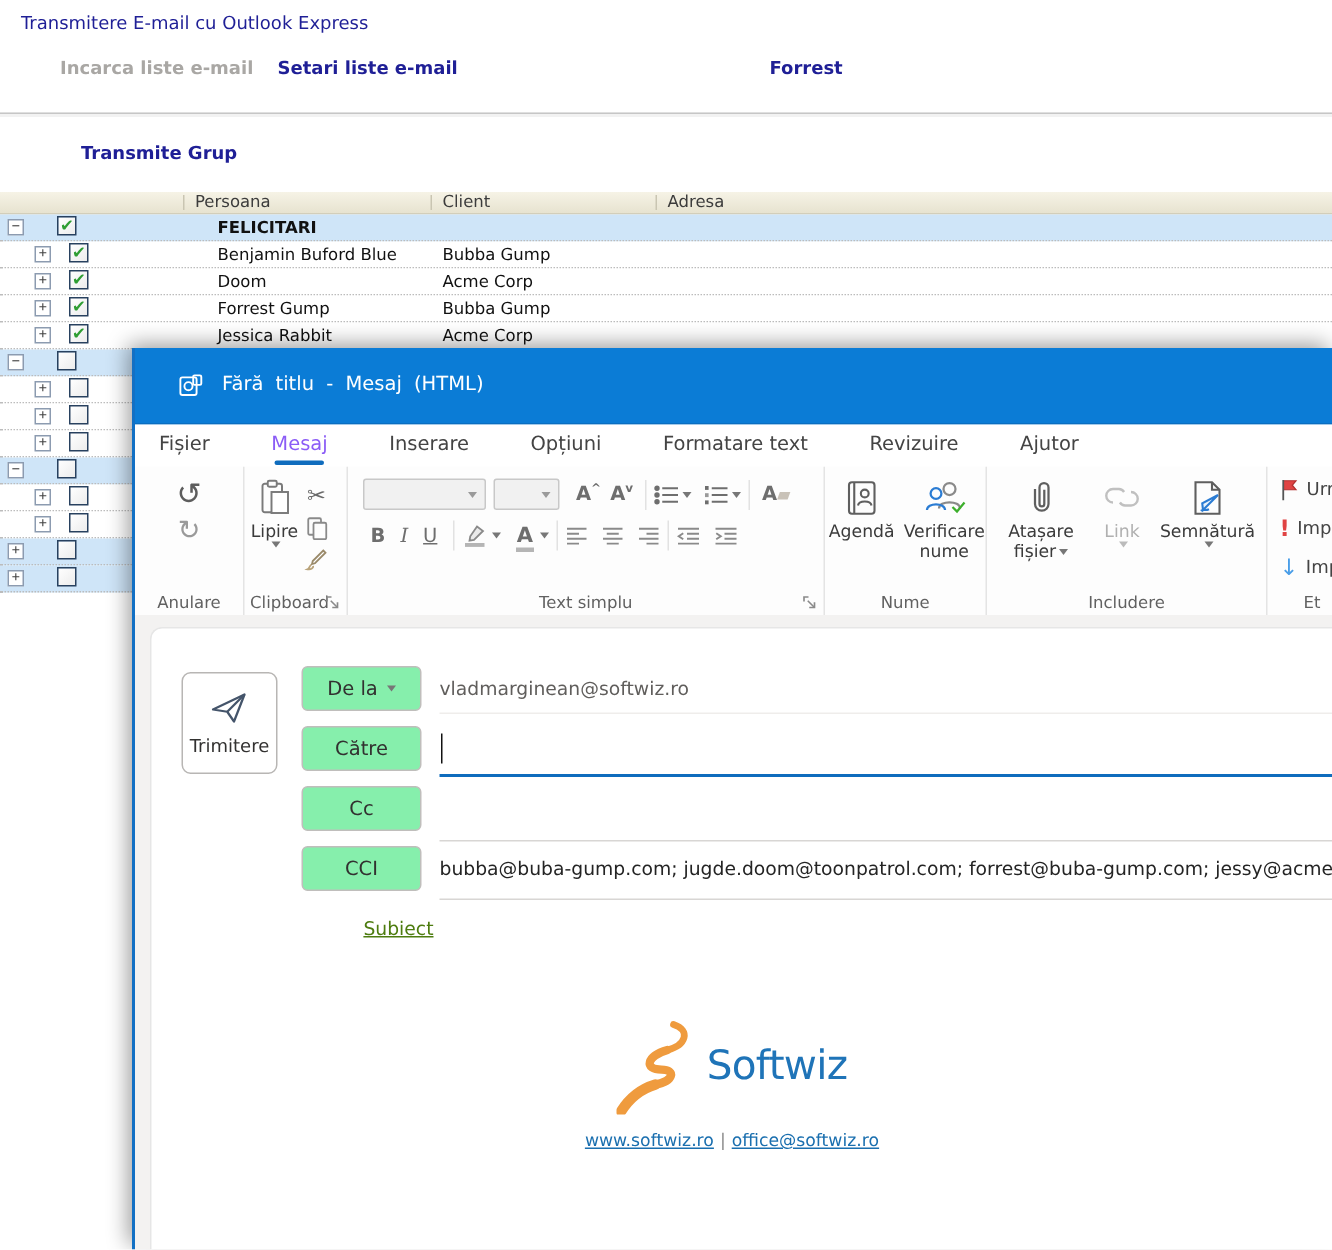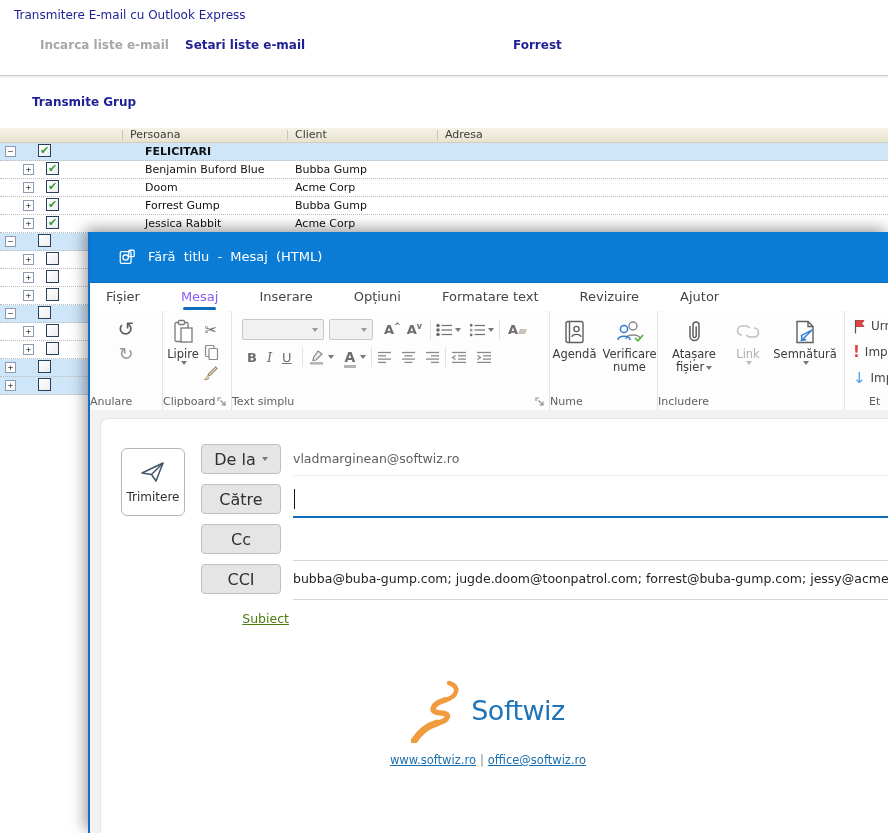--- a/index.html
+++ b/index.html
@@ -5,21 +5,21 @@
   html,body{margin:0;padding:0;}
   #screen{position:relative;width:888px;height:833px;background:#ffffff;overflow:hidden;
           font-family:"DejaVu Sans","Liberation Sans",sans-serif;color:#222;}
 
   
   .ba-title{position:absolute;left:14px;top:8px;font-size:12px;font-weight:normal;color:#1f1f96;}
   .ba-link{position:absolute;top:38px;font-size:12px;font-weight:bold;color:#1f1f96;cursor:pointer;}
   .ba-link.disabled{color:#a9a7a4;}
   .ba-divider{position:absolute;left:0;top:75px;width:888px;height:2px;
               border-top:1px solid #c6c6c6;background:#f2f2f2;}
-  .ba-sendgroup{position:absolute;left:32px;top:95px;font-size:12px;font-weight:bold;color:#1f1f96;cursor:pointer;}
+  .ba-sendgroup{position:absolute;left:54px;top:95px;font-size:12px;font-weight:bold;color:#1f1f96;cursor:pointer;}
 
   
   .grid{position:absolute;left:0;top:127px;width:888px;font-size:11px;}
   .grid-header{position:relative;height:14px;background:linear-gradient(#f6f3e6,#e7e3d0);
                border-top:1px solid #fff;border-bottom:1px solid #d2ceba;color:#3c3c3c;}
   .grid-header .hcell{position:absolute;top:0;line-height:14px;}
   .h-persoana{left:130px;} .h-client{left:295px;} .h-adresa{left:445px;}
   .hsep{position:absolute;top:2px;width:1px;height:10px;background:#c9c5b2;}
   .hsep1{left:122px;} .hsep2{left:287px;} .hsep3{left:437px;}
 
@@ -53,21 +53,21 @@
   .tabrow{position:relative;height:28px;background:#fff;display:flex;align-items:flex-end;
           padding-left:16px;gap:41px;font-size:13px;color:#444;}
   .tab{position:relative;height:28px;line-height:27px;cursor:pointer;white-space:nowrap;}
   .tab.active{font-weight:normal;color:#8b5cf6;}
   .tab.active::after{content:"";position:absolute;left:2px;right:2px;bottom:1px;height:3px;
                      background:#0f6cbd;border-radius:2px;}
 
   .ribbon{position:relative;height:99px;background:#fdfdfd;border-bottom:1px solid #d4d4d4;
           display:flex;overflow:hidden;}
   .rg{position:relative;border-right:1px solid #e4e4e4;flex:none;}
-  .rg-label{position:absolute;bottom:2px;left:0;right:0;text-align:left;font-size:11px;color:#616161;}
+  .rg-label{position:absolute;bottom:2px;left:0;right:0;text-align:center;font-size:11px;color:#616161;}
   .launcher{position:absolute;bottom:3px;right:4px;width:10px;height:10px;cursor:pointer;}
   .gbtn{display:flex;flex-direction:column;align-items:center;justify-content:flex-start;
         cursor:pointer;text-align:center;font-size:11.5px;color:#3b3b3b;line-height:13px;}
   .gbtn .glabel{margin-top:3px;}
   .gbtn.disabled{color:#b0b0b0;}
   .chev{display:inline-block;width:0;height:0;border-left:3.5px solid transparent;
         border-right:3.5px solid transparent;border-top:4px solid #777;vertical-align:middle;margin-left:2px;}
   .gbtn.disabled .chev{border-top-color:#bbb;}
   .sbtn{cursor:pointer;display:inline-flex;align-items:center;justify-content:center;}
   .vsep{width:1px;height:20px;background:#e2e2e2;margin:0 5px;flex:none;}
@@ -95,22 +95,22 @@
 
   
   .compose{position:absolute;left:0;top:178px;right:0;bottom:0;background:#f3f2f1;}
   .panel{position:absolute;left:10px;top:8px;right:0;bottom:0;background:#fff;
          border-radius:8px 0 0 0;border-top:1px solid #e6e6e6;border-left:1px solid #e6e6e6;}
   .sendbtn{position:absolute;left:20px;top:29px;width:64px;height:68px;box-sizing:border-box;
            border:1px solid #b8b6b4;border-radius:6px;background:#fff;cursor:pointer;
            display:flex;flex-direction:column;align-items:center;justify-content:center;gap:6px;
            font-size:12px;color:#323130;}
   .fieldbtn{position:absolute;left:100px;width:80px;height:30px;box-sizing:border-box;
-            border:1px solid #c0bebc;border-radius:4px;background:#e5e5e5;cursor:pointer;
-            display:flex;align-items:center;justify-content:center;font-size:16px;color:#323130;}
+            border:1px solid #c0bebc;border-radius:4px;background:#86efac;cursor:pointer;
+            display:flex;align-items:center;justify-content:center;font-size:13px;color:#323130;}
   .fval{position:absolute;left:192px;font-size:12.5px;color:#605e5c;white-space:nowrap;}
   .fval.dark{color:#242424;}
   .uline{position:absolute;left:192px;right:0;height:1px;background:#d8d6d4;}
   .uline.blue{height:2px;background:#0f6cbd;}
   .uline.faint{background:#efedeb;}
   .caret{position:absolute;left:193px;top:70px;width:1px;height:20px;background:#111;}
   .subj{position:absolute;left:110px;top:192px;width:78px;text-align:right;font-size:12.5px;color:#4d7c0f;text-decoration:underline;}
 
   
   .logo{position:absolute;left:222px;top:258px;width:330px;text-align:center;}

